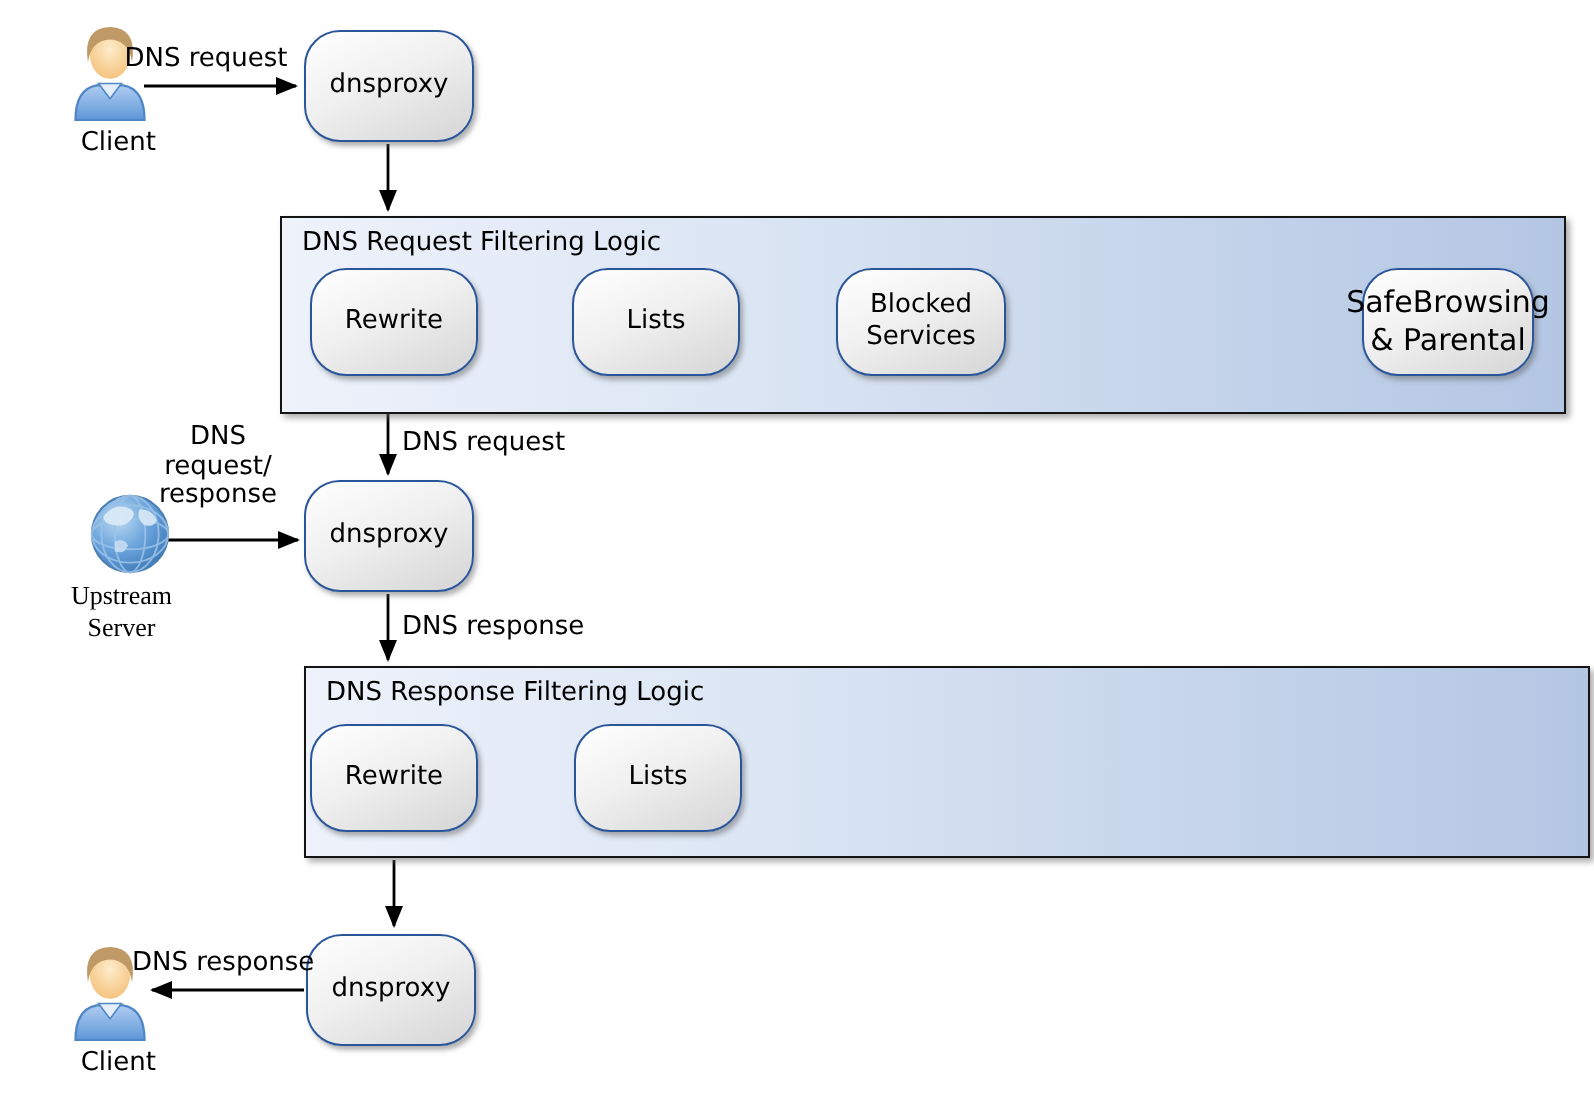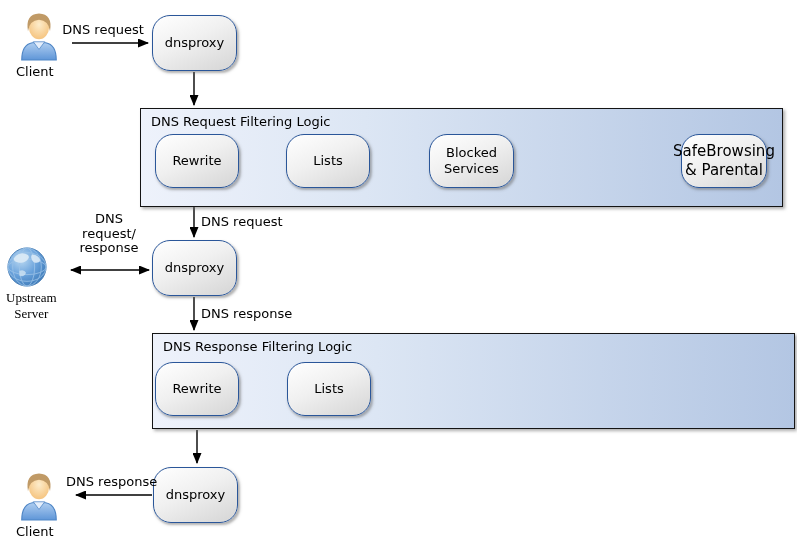--- a/index.html
+++ b/index.html
@@ -20,21 +20,21 @@
     border:1.6px solid #2a5699;border-radius:18px;
     background:linear-gradient(155deg,#ffffff 0%,#f0f0f0 45%,#d5d5d5 100%);
     box-shadow:1.5px 2px 2.5px rgba(100,100,100,.5);
     display:flex;align-items:center;justify-content:center;
     text-align:center;line-height:1.25;padding:2px;
   }
   .node.tight{font-size:15px;}
   .edge-label{position:absolute;white-space:nowrap;}
   .edge-label.center{text-align:center;}
   .edge-label.multiline{white-space:pre-line;text-align:center;}
-  .actor{position:absolute;display:flex;flex-direction:column;align-items:flex-start;}
+  .actor{position:absolute;display:flex;flex-direction:column;align-items:flex-end;}
   .actor-label{margin-top:2px;text-align:center;white-space:pre-line;line-height:1.2;}
   svg.overlay{position:absolute;left:0;top:0;pointer-events:none;}
 </style>
 </head>
 <body>
 
 <div id="canvas">
 
   <svg class="overlay" width="797" height="558" viewBox="0 0 797 558">
     <defs>
@@ -80,21 +80,21 @@
   <div class="group" style="left:140px;top:333px;width:643px;height:96px;margin-left:12px;">
     <div class="group-title">DNS Response Filtering Logic</div>
   </div>
 
   <div class="node" style="left:152px;top:15px;width:85px;height:56px;">dnsproxy</div>
   <div class="node" style="left:152px;top:240px;width:85px;height:56px;">dnsproxy</div>
   <div class="node" style="left:153px;top:467px;width:85px;height:56px;">dnsproxy</div>
 
   <div class="node" style="left:155px;top:134px;width:84px;height:54px;">Rewrite</div>
   <div class="node" style="left:286px;top:134px;width:84px;height:54px;">Lists</div>
-  <div class="node" style="left:418px;top:134px;width:85px;height:54px;margin-left:11px;">Blocked Services</div>
+  <div class="node" style="left:418px;top:134px;width:85px;height:54px;">Blocked Services</div>
   <div class="node tight" style="left:681px;top:134px;width:86px;height:54px;">SafeBrowsing &amp; Parental</div>
 
   <div class="node" style="left:155px;top:362px;width:84px;height:54px;">Rewrite</div>
   <div class="node" style="left:287px;top:362px;width:84px;height:54px;">Lists</div>
 
   <div class="actor" style="left:16px;top:10px;width:62px;">
     <svg width="46" height="52" viewBox="0 0 48 54">
       <path d="M6 52 Q6 36 17 34 L31 34 Q42 36 42 52 Z" fill="url(#pg-body)" stroke="#4f86c6" stroke-width="1.2"></path>
       <path d="M18 33 L24 41 L30 33 Z" fill="#e4eefb" stroke="#4f86c6" stroke-width="0.8"></path>
       <ellipse cx="24" cy="18" rx="10.5" ry="12.5" fill="url(#pg-face)"></ellipse>

